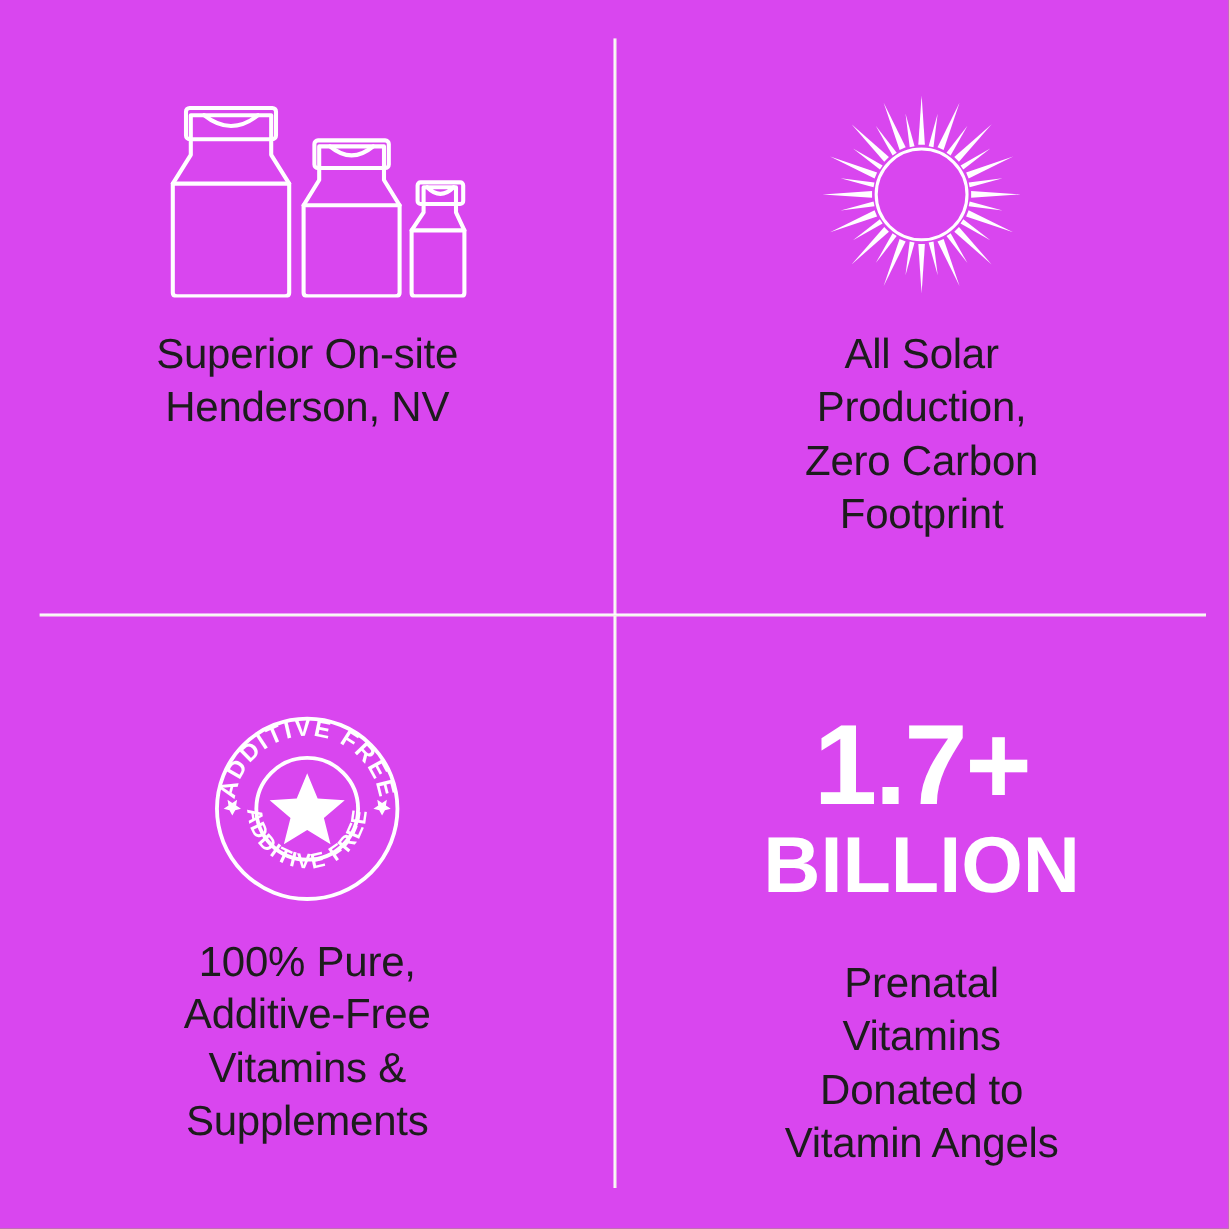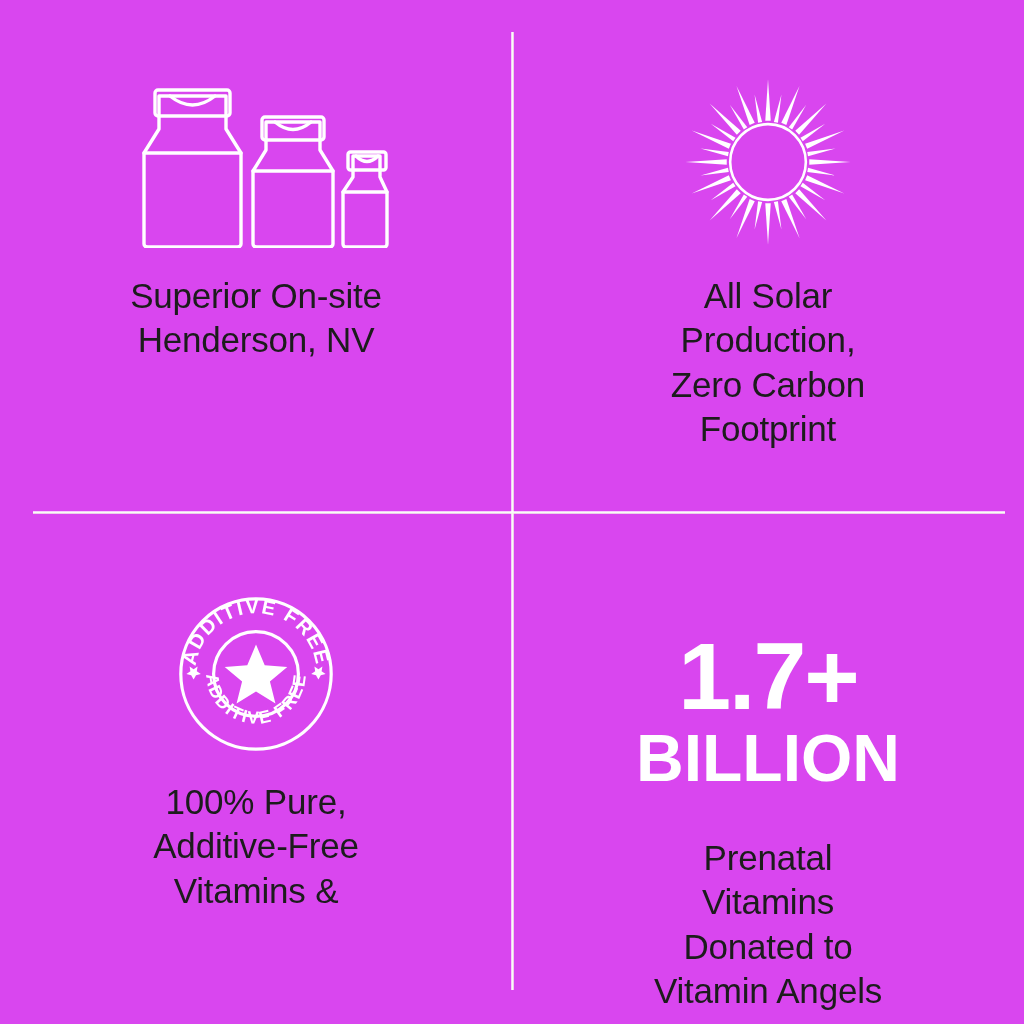--- a/index.html
+++ b/index.html
@@ -53,21 +53,21 @@
   .cell {
     position: relative;
     display: flex;
     flex-direction: column;
     align-items: center;
   }
 
   .cell-tl { padding-top: 78px; }
   .cell-tr { padding-top: 78px; }
   .cell-bl { padding-top: 82px; }
-  .cell-br { padding-top: 120px; }
+  .cell-br { padding-top: 82px; }
 
   .icon-wrap {
     display: flex;
     align-items: flex-end;
     justify-content: center;
   }
 
   .icon-bottles { height: 170px; }
   .icon-sun     { height: 170px; }
   .icon-badge   { height: 160px; }
@@ -285,20 +285,21 @@
           <polygon fill="#ffffff" points="16,100 21,96.5 20,90.5 25,94 30,90.5 29,96.5 34,100 28,101.5 25,107 22,101.5" transform="translate(-3,0) scale(1)"></polygon>
           <polygon fill="#ffffff" points="166,100 171,96.5 170,90.5 175,94 180,90.5 179,96.5 184,100 178,101.5 175,107 172,101.5" transform="translate(3,0) scale(1)"></polygon>
 
           <polygon fill="#ffffff" points="100,63 110.9,89.2 139.1,91.2 117.4,109.5 124.3,137 100,122 75.7,137 82.6,109.5 60.9,91.2 89.1,89.2"></polygon>
         </svg>
       </div>
       <div class="caption">
         <span class="ln">100% Pure,</span>
         <span class="ln">Additive-Free</span>
         <span class="ln">Vitamins &amp;</span>
+        <span class="ln">Supplements</span>
       </div>
     </div>
 
     <div class="cell cell-br">
       <div class="icon-wrap icon-stat">
         <div class="stat">
           <div class="stat-number">1.7+</div>
           <div class="stat-label">BILLION</div>
         </div>
       </div>

